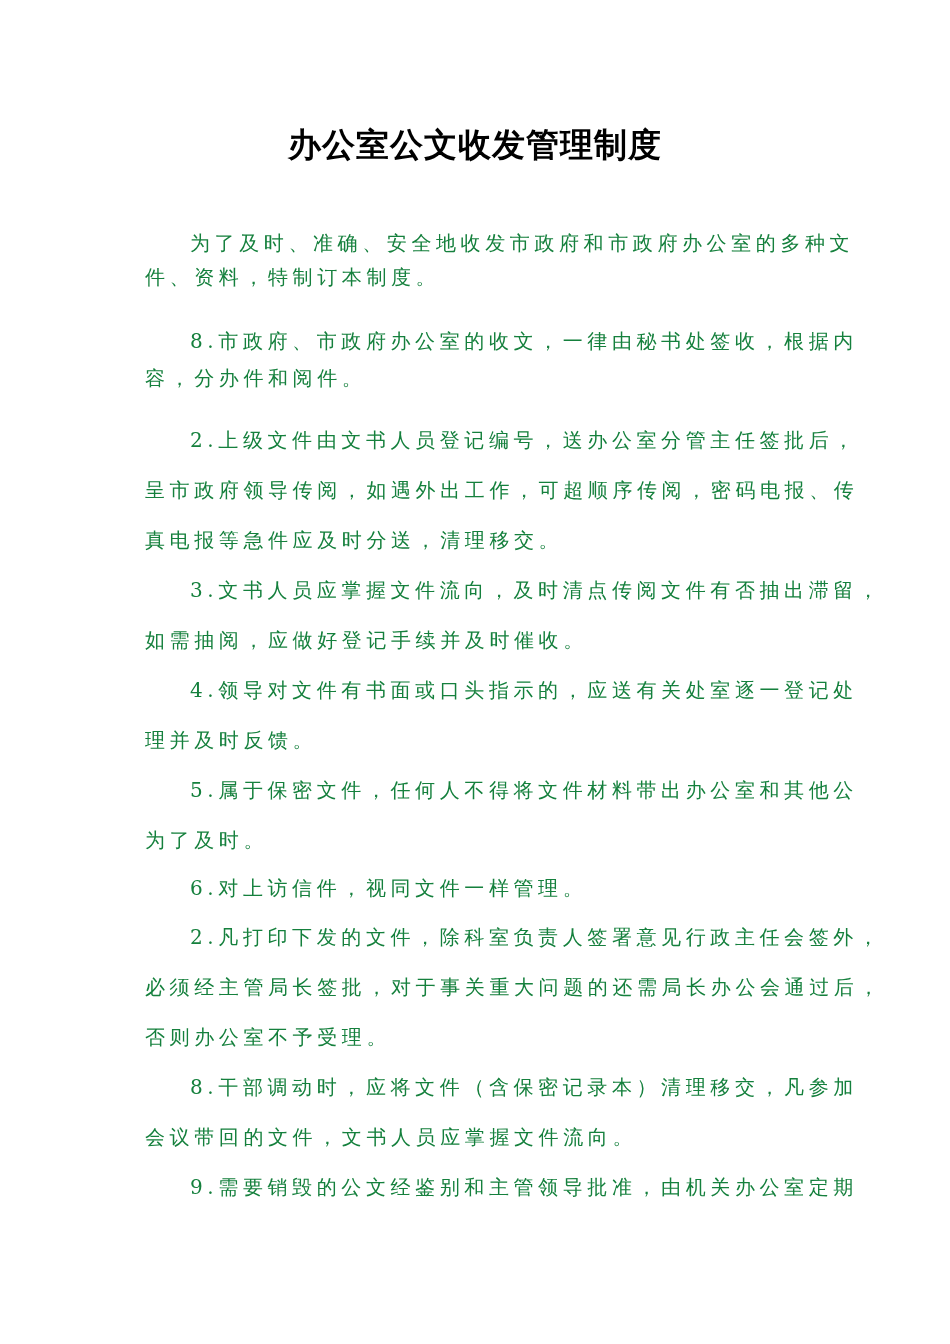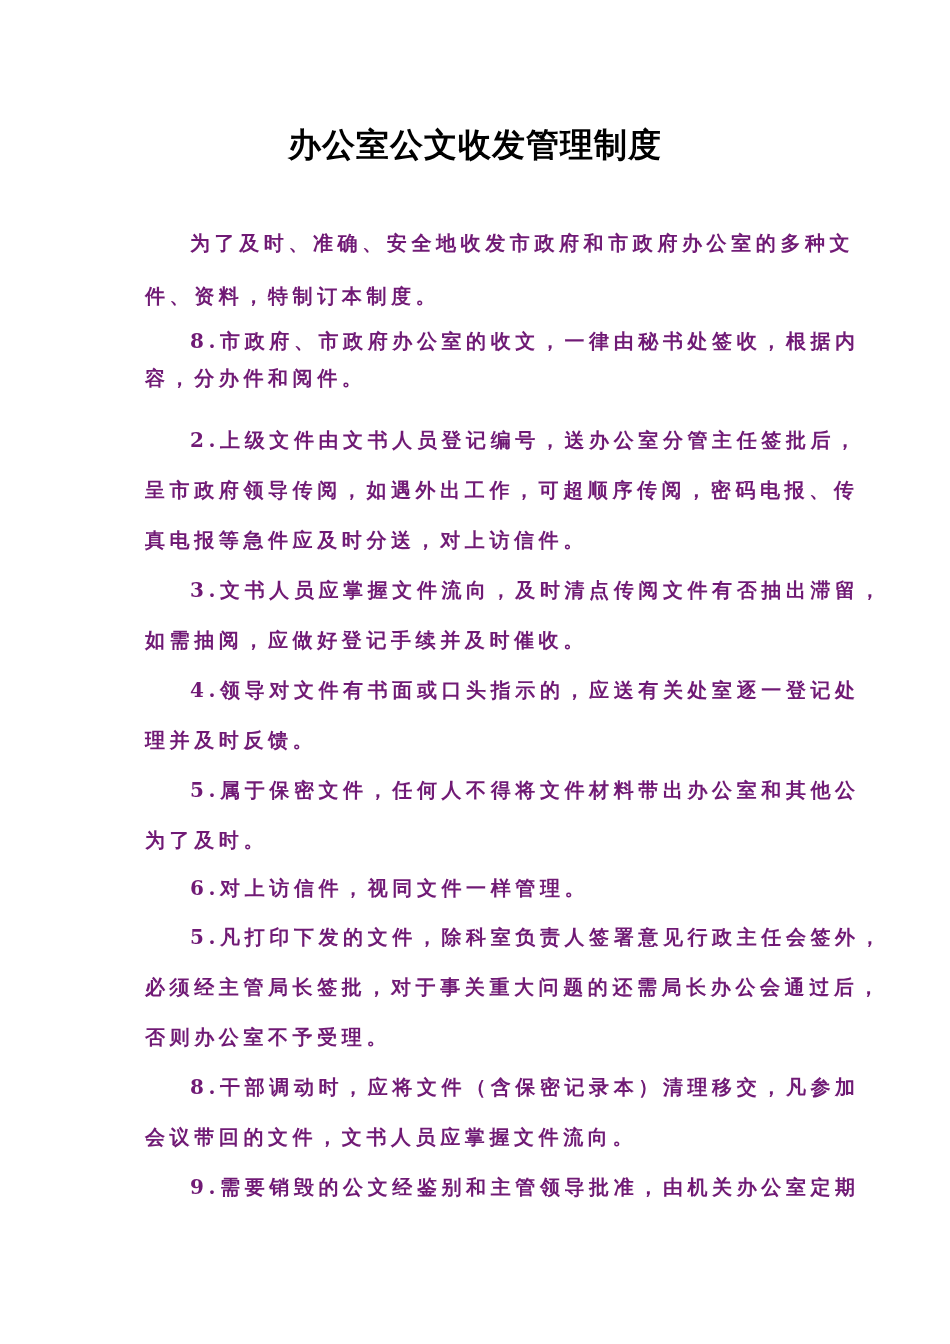--- a/index.html
+++ b/index.html
@@ -34,47 +34,46 @@
       line-height: 50px;
     }
     .line {
       position: absolute;
       left: 145px;
       white-space: nowrap;
       font-family: "DejaVu Serif", serif;
       font-size: 20px;
       line-height: 30px;
       letter-spacing: 4.6px;
-      color: #701a75;
-      font-weight: bold;
+      color: #15803d;
     }
     .line.indent {
       left: 190px;
     }
   </style>
 </head>
 <body>
 
 <div class="page">
   <div class="title">办公室公文收发管理制度</div>
   <div id="body-lines">
       <div class="line indent" style="top: 228px;">为了及时、准确、安全地收发市政府和市政府办公室的多种文</div>
-      <div class="line" style="top: 281px;">件、资料，特制订本制度。</div>
+      <div class="line" style="top: 262px;">件、资料，特制订本制度。</div>
       <div class="line indent" style="top: 326px;">8.市政府、市政府办公室的收文，一律由秘书处签收，根据内</div>
       <div class="line" style="top: 363px;">容，分办件和阅件。</div>
       <div class="line indent" style="top: 425px;">2.上级文件由文书人员登记编号，送办公室分管主任签批后，</div>
       <div class="line" style="top: 475px;">呈市政府领导传阅，如遇外出工作，可超顺序传阅，密码电报、传</div>
-      <div class="line" style="top: 525px;">真电报等急件应及时分送，对上访信件。</div>
+      <div class="line" style="top: 525px;">真电报等急件应及时分送，清理移交。</div>
       <div class="line indent" style="top: 575px;">3.文书人员应掌握文件流向，及时清点传阅文件有否抽出滞留，</div>
       <div class="line" style="top: 625px;">如需抽阅，应做好登记手续并及时催收。</div>
       <div class="line indent" style="top: 675px;">4.领导对文件有书面或口头指示的，应送有关处室逐一登记处</div>
       <div class="line" style="top: 725px;">理并及时反馈。</div>
       <div class="line indent" style="top: 775px;">5.属于保密文件，任何人不得将文件材料带出办公室和其他公</div>
       <div class="line" style="top: 825px;">为了及时。</div>
       <div class="line indent" style="top: 873px;">6.对上访信件，视同文件一样管理。</div>
-      <div class="line indent" style="top: 922px;">5.凡打印下发的文件，除科室负责人签署意见行政主任会签外，</div>
+      <div class="line indent" style="top: 922px;">2.凡打印下发的文件，除科室负责人签署意见行政主任会签外，</div>
       <div class="line" style="top: 972px;">必须经主管局长签批，对于事关重大问题的还需局长办公会通过后，</div>
       <div class="line" style="top: 1022px;">否则办公室不予受理。</div>
       <div class="line indent" style="top: 1072px;">8.干部调动时，应将文件（含保密记录本）清理移交，凡参加</div>
       <div class="line" style="top: 1122px;">会议带回的文件，文书人员应掌握文件流向。</div>
       <div class="line indent" style="top: 1172px; text-align: center;">9.需要销毁的公文经鉴别和主管领导批准，由机关办公室定期</div>
     </div>
 </div>
 
 </body></html>

